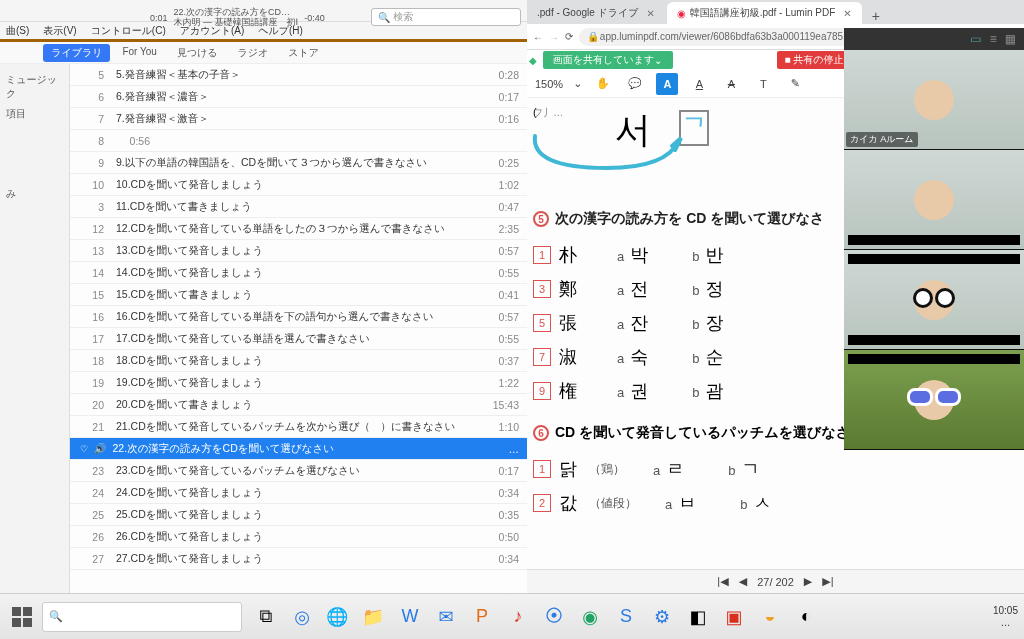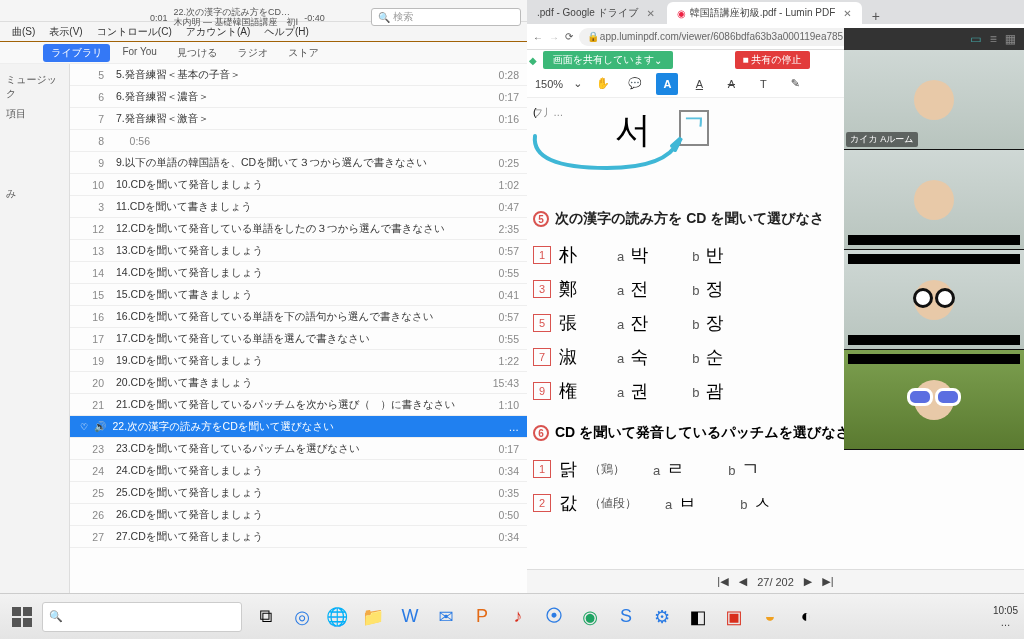--- a/index.html
+++ b/index.html
@@ -4,21 +4,21 @@
 <style>
 * { box-sizing: border-box; margin: 0; padding: 0; }
 body { width: 1024px; height: 639px; overflow: hidden; font-family: "Segoe UI", Meiryo, sans-serif; background: #e8e8e8; position: relative; font-size: 11px; }
 
 
 .music-app { position: absolute; left: 0; top: 0; width: 527px; height: 593px; background: #fdfdfd; display: flex; flex-direction: column; }
 .music-titlebar { height: 22px; background: #f5f5f5; border-bottom: 1px solid #ddd; display: flex; align-items: center; padding-left: 8px; }
 .music-nowplaying { position: absolute; top: 0; left: 150px; width: 200px; height: 36px; font-size: 9px; color: #555; display: flex; align-items: center; gap: 6px; }
 .track-info { line-height: 1.1; }
 .search-box { position: absolute; top: 8px; right: 6px; width: 150px; height: 18px; border: 1px solid #bbb; border-radius: 3px; background: #fff; display: flex; align-items: center; padding-left: 6px; color: #999; font-size: 10px; }
-.music-menubar { height: 20px; display: flex; align-items: center; gap: 14px; padding-left: 12px; font-size: 10px; color: #333; background: #f5f5f5; border-bottom: 1px solid #a16207; }
+.music-menubar { height: 20px; display: flex; align-items: center; gap: 14px; padding-left: 6px; font-size: 10px; color: #333; background: #f5f5f5; border-bottom: 3px solid #a16207; }
 .music-toolbar { height: 22px; display: flex; align-items: center; gap: 12px; padding-left: 22px; font-size: 10px; color: #333; background: #f9f9f9; border-bottom: 1px solid #eee; }
 .music-tabs { display: flex; gap: 4px; margin-left: auto; margin-right: 200px; }
 .tab-btn { padding: 2px 8px; font-size: 10px; color: #555; }
 .tab-active { color: #fff; background: #3478f6; border-radius: 3px; }
 .music-body { flex: 1; display: flex; overflow: hidden; }
 .sidebar { width: 70px; background: #f3f3f3; border-right: 1px solid #ddd; padding: 6px 4px; font-size: 10px; color: #555; }
 .sidebar div { padding: 3px 2px; }
 .tracklist { flex: 1; overflow-y: auto; }
 .track-row { display: flex; align-items: center; height: 22px; border-bottom: 1px solid #eee; padding-left: 10px; font-size: 10.5px; color: #333; }
 .track-num { width: 24px; text-align: right; color: #888; margin-right: 12px; }
@@ -33,21 +33,21 @@
 .browser { position: absolute; left: 527px; top: 0; width: 497px; height: 593px; background: #fff; display: flex; flex-direction: column; }
 .tabbar { height: 24px; background: #dedfe1; display: flex; align-items: flex-end; }
 .tab { height: 22px; padding: 0 10px; font-size: 10px; color: #444; display: flex; align-items: center; gap: 4px; border-radius: 6px 6px 0 0; margin-right: 2px; }
 .tab-active2 { background: #fff; }
 .tab-close { color: #777; margin-left: 4px; }
 .tab-plus { padding: 0 8px; font-size: 14px; color: #555; }
 .addrbar { height: 26px; background: #fff; border-bottom: 1px solid #ddd; display: flex; align-items: center; padding: 0 6px; gap: 6px; font-size: 10px; color: #555; }
 .addr-field { flex: 1; background: #f1f1f1; border-radius: 12px; height: 18px; padding-left: 8px; display: flex; align-items: center; color: #666; }
 .sharebar { height: 20px; display: flex; align-items: center; font-size: 10px; }
 .share-green { background: #3cb878; color: #fff; padding: 0 10px; height: 18px; display: flex; align-items: center; border-radius: 2px; margin-left: 6px; }
-.share-red { background: #e23b3b; color: #fff; padding: 0 8px; height: 18px; display: flex; align-items: center; border-radius: 2px; margin-left: 62px; }
+.share-red { background: #e23b3b; color: #fff; padding: 0 8px; height: 18px; display: flex; align-items: center; border-radius: 2px; margin-left: 104px; }
 .pdftoolbar { height: 28px; background: #fff; border-bottom: 1px solid #eee; display: flex; align-items: center; gap: 10px; padding-left: 8px; font-size: 11px; color: #444; }
 .tb-btn { width: 22px; height: 22px; display: flex; align-items: center; justify-content: center; }
 .tb-btn-a { background: #1b87e3; color: #fff; border-radius: 2px; font-weight: bold; }
 .pdf-content { flex: 1; background: #fdfdfd; position: relative; overflow: hidden; padding: 8px 6px 28px 6px; }
 .korean-char { position: absolute; top: 8px; left: 88px; font-size: 36px; font-family: serif; }
 .korean-box { position: absolute; top: 12px; left: 152px; width: 30px; height: 36px; border: 2px solid #888; display: flex; align-items: center; justify-content: center; font-size: 26px; color: #5bc0de; }
 .arrow-annot { position: absolute; top: 30px; left: 0; width: 160px; height: 50px; }
 .audio-ico { color: #d9534f; display: inline-flex; width: 16px; height: 16px; border: 2px solid #d9534f; border-radius: 50%; align-items: center; justify-content: center; font-size: 10px; }
 .section-title { margin-top: 92px; font-size: 14px; font-weight: bold; color: #222; display: flex; align-items: center; gap: 6px; }
 .exercise-grid { margin-top: 10px; }
@@ -186,20 +186,25 @@
         </div>
         <div class="track-row">
           <span class="track-num">16</span>
           <span class="track-title">16.CDを聞いて発音している単語を下の語句から選んで書きなさい</span>
           <span class="track-dur">0:57</span>
         </div>
         <div class="track-row">
           <span class="track-num">17</span>
           <span class="track-title">17.CDを聞いて発音している単語を選んで書きなさい</span>
           <span class="track-dur">0:55</span>
+        </div>
+        <div class="track-row">
+          <span class="track-num">18</span>
+          <span class="track-title">18.CDを聞いて発音しましょう</span>
+          <span class="track-dur">0:37</span>
         </div>
         <div class="track-row">
           <span class="track-num">19</span>
           <span class="track-title">19.CDを聞いて発音しましょう</span>
           <span class="track-dur">1:22</span>
         </div>
         <div class="track-row">
           <span class="track-num">20</span>
           <span class="track-title">20.CDを聞いて書きましょう</span>
           <span class="track-dur">15:43</span>

